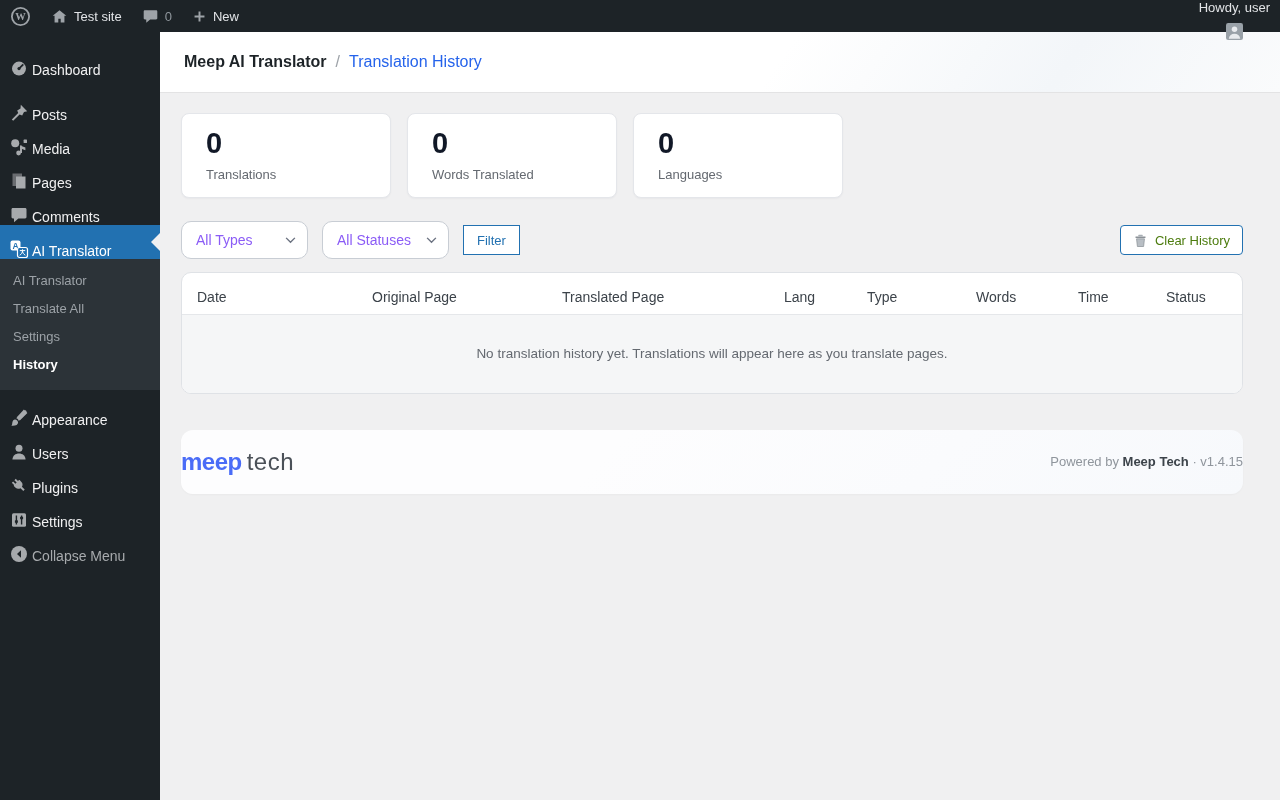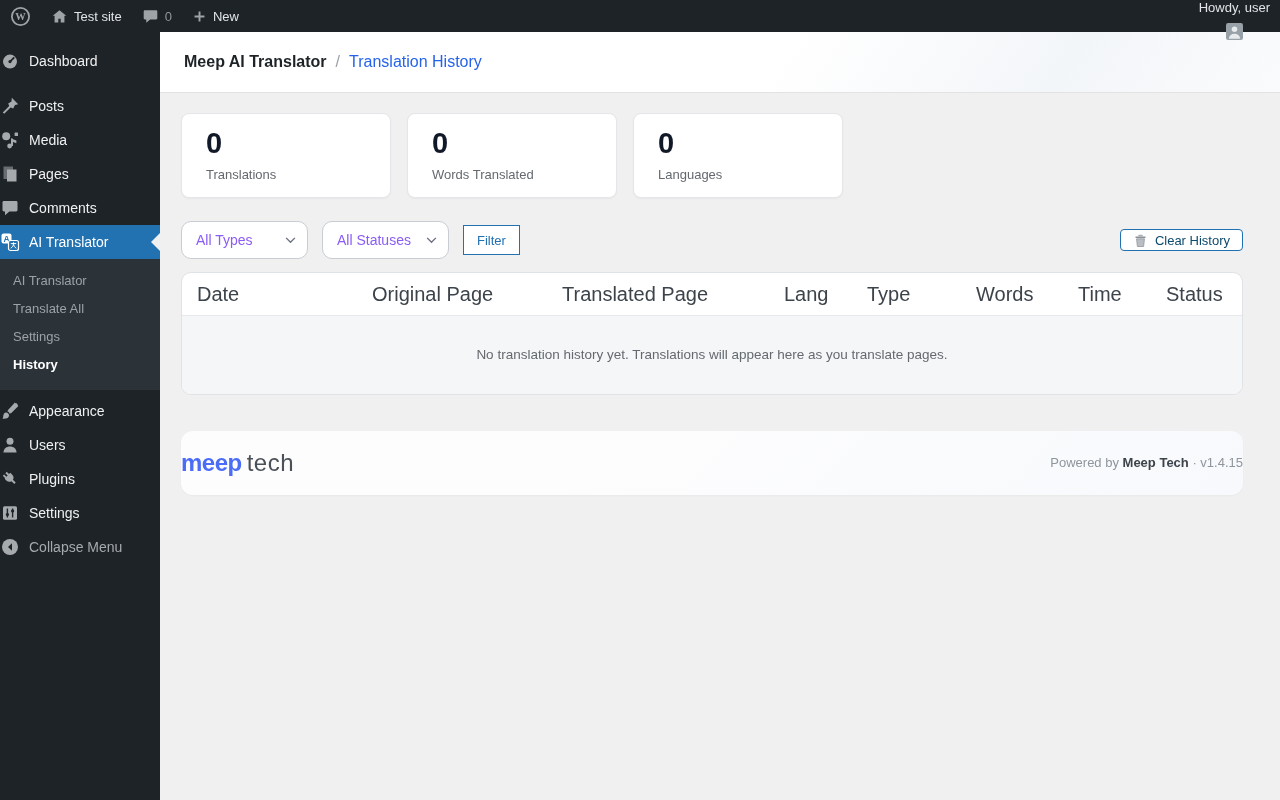--- a/index.html
+++ b/index.html
@@ -12,22 +12,22 @@
     color:#e2e4e7; font-size:13px; }
   .ab-left{ display:flex; align-items:center; height:100%; }
   .ab-item{ display:flex; align-items:center; gap:6px; padding:0 10px; height:100%; cursor:pointer; }
   .ab-item .num{ color:#8f969c; }
   .ab-right{ margin-left:auto; display:flex; align-items:center; gap:8px; padding-right:10px; height:100%; cursor:pointer;flex-direction:column; }
   .ab-icon{ display:flex; align-items:center; }
 
   
   .sidebar{ position:fixed; top:32px; left:0; bottom:0; width:160px;
     background:#1d2327; padding-top:12px; z-index:40; }
-  .menu-item{ height:34px; display:flex; align-items:center; gap:9px;
-    color:#f0f0f1; font-size:14px; cursor:pointer; position:relative; }
+  .menu-item{ height:34px; display:flex; align-items:flex-end; gap:3px;
+    padding-left:9px; color:#f0f0f1; font-size:14px; cursor:pointer; position:relative; }
   .menu-item .mi-icon{ width:20px; height:20px; display:flex; align-items:center; justify-content:center; flex:0 0 20px; }
   .menu-item.active{ background:#2271b1; color:#fff; font-weight:400; }
   .menu-arrow{ position:absolute; right:0; top:50%; margin-top:-9px; width:0; height:0;
     border-top:9px solid transparent; border-bottom:9px solid transparent; border-right:9px solid #f0f0f1; }
   .sep{ height:11px; }
   .sep2{ height:4px; }
   .submenu{ background:#2c3338; padding:7px 0 12px 0; }
   .submenu-item{ height:28px; display:flex; align-items:center; padding-left:13px;
     color:#9ca2a7; font-size:13px; cursor:pointer; }
   .submenu-item.current{ color:#fff; font-weight:bold; }
@@ -51,28 +51,28 @@
   .stat-label{ margin-top:7px; font-size:13px; color:#646970; }
 
   .filter-row{ margin-top:23px; display:flex; align-items:center; }
   .select{ position:relative; width:127px; height:38px; background:#fff; border:1px solid #c8cdd4;
     border-radius:10px; display:flex; align-items:center; padding:0 28px 0 14px;
     font-size:14px; color:#8b5cf6; cursor:pointer; margin-right:14px; }
   .select .chev{ position:absolute; right:11px; top:15px; }
   .btn-filter{ height:30px; padding:0 13px; background:#fff; border:1px solid #2271b1;
     border-radius:0; color:#2271b1; font-size:13px; cursor:pointer; font-family:inherit; }
   .spacer{ flex:1; }
-  .btn-clear{ height:22px; padding:0 12px; background:#fff; border:1px solid #2271b1;
-    border-radius:4px; color:#0c4a6e; font-size:13px; cursor:pointer; font-family:inherit;
+  .btn-clear{ height:30px; padding:0 12px; background:#fff; border:1px solid #2271b1;
+    border-radius:4px; color:#4d7c0f; font-size:13px; cursor:pointer; font-family:inherit;
     display:flex; align-items:center; gap:7px; }
 
   .table-wrap{ margin-top:13px; background:#fff; border:1px solid #dfe2e6; border-radius:10px;
     overflow:hidden; }
   table{ width:100%; border-collapse:collapse; table-layout:fixed; }
-  th{ text-align:left; padding:10px 4px 9px 15px; font-size:20px; font-weight:500; color:#3c434a; }
+  th{ text-align:left; padding:16px 4px 9px 15px; font-size:14px; font-weight:500; color:#3c434a; }
   td.empty-cell{ background:#f5f6f7; border-top:1px solid #e5e7ea; height:78px;
     text-align:center; font-size:13.5px; color:#646970; }
 
   .footer-card{ margin-top:36px; height:64px; border-radius:12px;
     background:linear-gradient(135deg,#fdfdfe 40%,#f7f9fc); box-shadow:0 1px 2px rgba(16,24,40,0.03);
     display:flex; align-items:center; justify-content:space-between; gap:14px; }
   .logo-primary{ font-size:24px; font-weight:bold; color:#4a6cf7; letter-spacing:-0.5px; }
   .logo-secondary{ font-size:24px; font-weight:400; color:#4b5158; margin-left:5px; letter-spacing:0.5px; }
   .footer-text{ font-size:13px; color:#8f959c; }
   .footer-text .brand{ color:#3c434a; font-weight:bold; }

